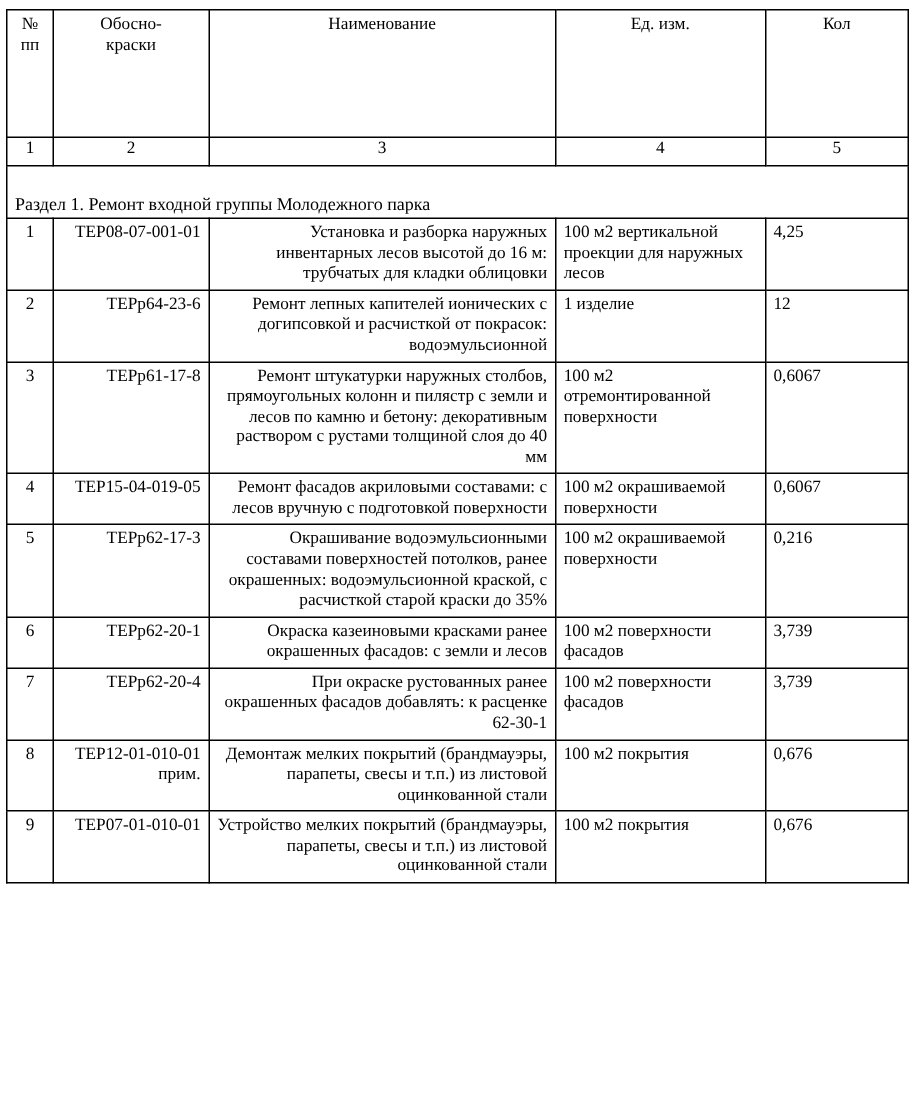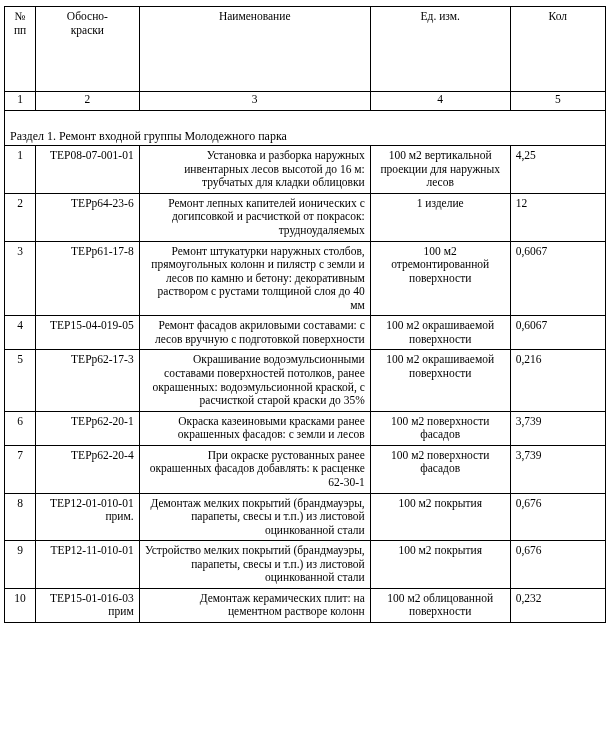--- a/index.html
+++ b/index.html
@@ -53,21 +53,21 @@
     font-size: 11.5px;
   }
   tr.section td {
     text-align: left;
     font-size: 12px;
     padding-top: 18px;
     padding-bottom: 2px;
   }
   .hdr-two-line { display: block; }
   .qty-cell { padding-right: 6px; }
-  .unit-cell { text-align: center; margin-left: 32px; }
+  .unit-cell { text-align: left; margin-left: 32px; }
   .name-cell { text-align: right; }
   .just-cell { text-align: right; }
   .num-cell { text-align: center; }
 </style>
 </head>
 <body>
 
 <div class="sheet">
   <table class="estimate">
     <colgroup>
@@ -113,21 +113,21 @@
       <tr>
         <td class="num-cell">1</td>
         <td class="just-cell">ТЕР08-07-001-01</td>
         <td class="name-cell">Установка и разборка наружных инвентарных лесов высотой до 16 м: трубчатых для кладки облицовки</td>
         <td class="unit-cell">100 м2 вертикальной проекции для наружных лесов</td>
         <td class="qty-cell">4,25</td>
       </tr>
       <tr>
         <td class="num-cell">2</td>
         <td class="just-cell">ТЕРр64-23-6</td>
-        <td class="name-cell">Ремонт лепных капителей ионических с догипсовкой и расчисткой от покрасок: трудноудаляемых</td>
+        <td class="name-cell">Ремонт лепных капителей ионических с догипсовкой и расчисткой от покрасок: водоэмульсионной</td>
         <td class="unit-cell">1 изделие</td>
         <td class="qty-cell">12</td>
       </tr>
       <tr>
         <td class="num-cell">3</td>
         <td class="just-cell">ТЕРр61-17-8</td>
         <td class="name-cell">Ремонт штукатурки наружных столбов, прямоугольных колонн и пилястр с земли и лесов по камню и бетону: декоративным раствором с рустами толщиной слоя до 40 мм</td>
         <td class="unit-cell">100 м2 отремонтированной поверхности</td>
         <td class="qty-cell">0,6067</td>
       </tr>
@@ -161,27 +161,20 @@
       </tr>
       <tr>
         <td class="num-cell">8</td>
         <td class="just-cell">ТЕР12-01-010-01 прим.</td>
         <td class="name-cell">Демонтаж мелких покрытий (брандмауэры, парапеты, свесы и т.п.) из листовой оцинкованной стали</td>
         <td class="unit-cell">100 м2 покрытия</td>
         <td class="qty-cell">0,676</td>
       </tr>
       <tr>
         <td class="num-cell">9</td>
-        <td class="just-cell">ТЕР12-11-010-01</td>
+        <td class="just-cell">ТЕР07-01-010-01</td>
         <td class="name-cell">Устройство мелких покрытий (брандмауэры, парапеты, свесы и т.п.) из листовой оцинкованной стали</td>
         <td class="unit-cell">100 м2 покрытия</td>
         <td class="qty-cell">0,676</td>
-      </tr>
-      <tr>
-        <td class="num-cell">10</td>
-        <td class="just-cell">ТЕР15-01-016-03 прим</td>
-        <td class="name-cell">Демонтаж керамических плит: на цементном растворе колонн</td>
-        <td class="unit-cell">100 м2 облицованной поверхности</td>
-        <td class="qty-cell">0,232</td>
       </tr>
     </tbody>
   </table>
 </div>
 
 </body></html>

